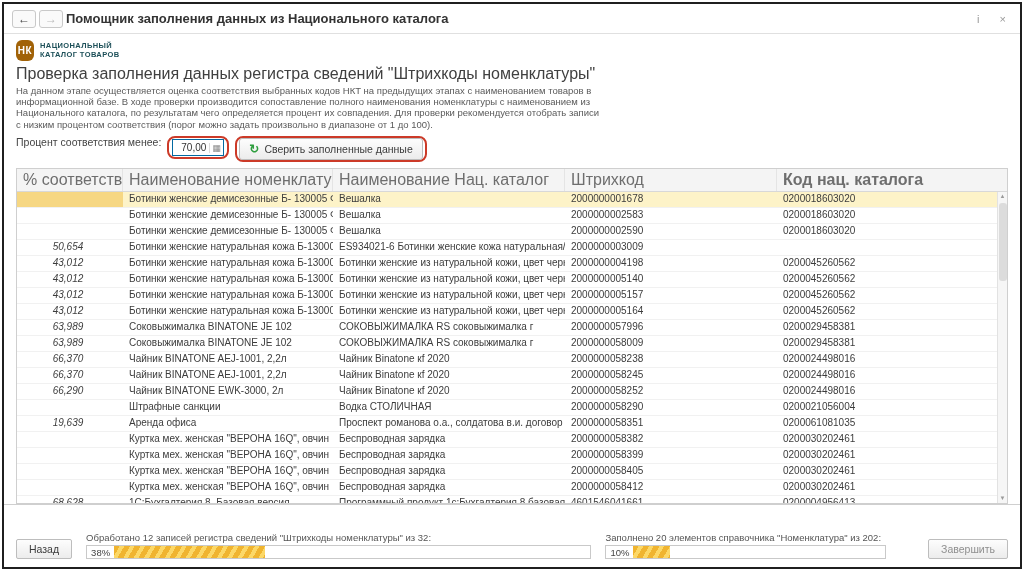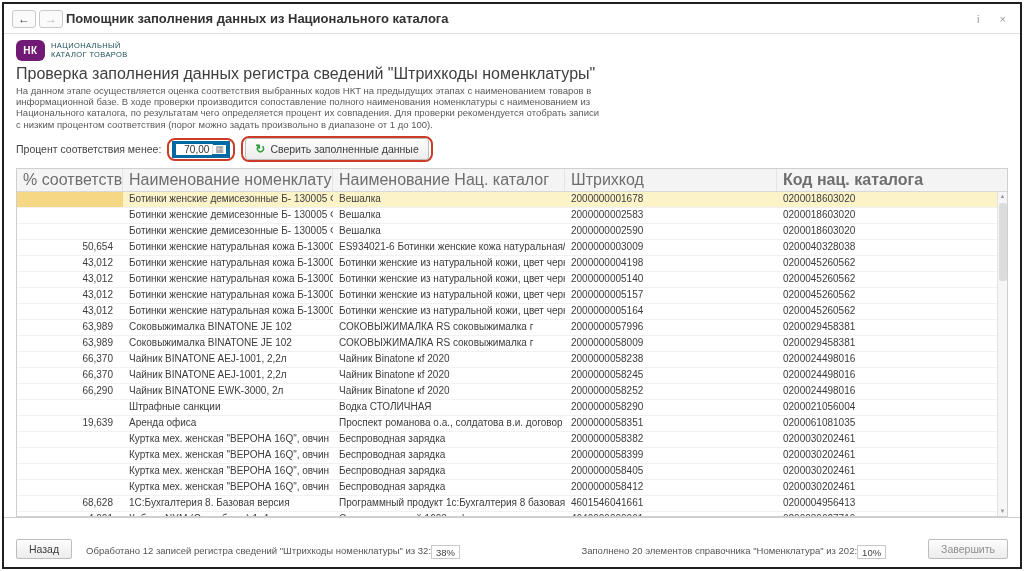--- a/index.html
+++ b/index.html
@@ -11,58 +11,58 @@
   
   .titlebar { display:flex; align-items:center; padding:5px 12px 5px 8px; border-bottom:1px solid #e0e0e0; flex:0 0 30px; }
   .nav-btn { width:24px; height:18px; border:1px solid #c9c9c9; border-radius:3px; background:#fafafa;
              display:flex; align-items:center; justify-content:center; font-size:12px; color:#444; margin-right:3px; cursor:pointer; }
   .nav-btn.disabled { color:#b9b9b9; }
   .win-title { font-size:13px; font-weight:bold; color:#333; margin-left:0; }
   .titlebar-right { margin-left:auto; display:flex; align-items:center; gap:16px; color:#9a9a9a; font-size:11px; }
   .win-icon { cursor:pointer; padding:0 2px; }
   
   .logo-row { display:flex; align-items:center; gap:6px; padding:5px 12px 1px; flex:0 0 28px; }
-  .logo-badge { width:29px; height:21px; border-radius:6px; background:#701a75; color:#fff; font-weight:bold;
+  .logo-badge { width:18px; height:21px; border-radius:6px; background:#a16207; color:#fff; font-weight:bold;
                 font-size:10px; display:flex; align-items:center; justify-content:center; letter-spacing:.5px; }
-  .logo-text { font-size:7.5px; font-weight:normal; color:#1c4f58; line-height:1.2; letter-spacing:.4px; }
+  .logo-text { font-size:7.5px; font-weight:bold; color:#1c4f58; line-height:1.2; letter-spacing:.4px; }
   
   .section-heading { color:#404040; font-size:16px; padding:3px 12px 1px; flex:0 0 16px; }
   .section-desc { color:#5a5a5a; font-size:9.5px; line-height:1.18; padding:1px 12px; width:612px; flex:0 0 50px; }
   
-  .filter-row { display:flex; align-items:center; padding:2px 12px 4px; gap:6px; font-size:10.5px; color:#444; flex:0 0 26px; }
+  .filter-row { display:flex; align-items:flex-start; padding:2px 12px 4px; gap:6px; font-size:10.5px; color:#444; flex:0 0 26px; }
   .hl-box { border:2px solid #cc3a28; border-radius:8px; padding:1px 3px; display:inline-flex; align-items:center; gap:4px; }
-  .num-input { display:flex; align-items:center; border:4px solid #0369a1; background:#fff; height:17px; }
+  .num-input { display:flex; align-items:center; border:1px solid #0369a1; background:#fff; height:17px; }
   .num-input input { border:none; outline:none; width:36px; text-align:right; font-size:10px; color:#333; padding:0 3px; font-family:"Liberation Sans",sans-serif; }
   .calc-icon { width:14px; text-align:center; color:#8a8a8a; font-size:9px; border-left:1px solid #dcdcdc; cursor:pointer; }
   .btn { display:inline-flex; align-items:center; gap:5px; border:1px solid #bdbdbd; border-radius:2px;
          background:linear-gradient(#fdfdfd,#ececec); height:20px; padding:0 9px; font-size:10.5px; color:#3c3c3c; cursor:pointer; }
   .refresh-glyph { color:#2f9e3f; font-weight:bold; font-size:12px; }
   
   .table-wrap { margin:2px 12px 0; border:1px solid #cfcfcf; flex:1 1 auto; display:flex; flex-direction:column; overflow:hidden; position:relative; }
   .thead, .trow { display:grid; grid-template-columns:106px 210px 232px 212px 1fr; }
   .thead { background:#f4f4f4; border-bottom:1px solid #d8d8d8; flex:0 0 17px; }
   .thead .hcell { font-size:16px; color:#6e6e6e; padding:2px 6px; white-space:nowrap; overflow:hidden; border-right:1px solid #e4e4e4; }
   .thead .hcell:last-child { border-right:none;font-weight:bold; }
   .tbody { flex:1 1 auto; overflow:hidden; position:relative; }
   .trow { height:16px; border-bottom:1px solid #f1f1f1; cursor:pointer; }
   .cell { font-size:10px; color:#3c3c3c; padding:1px 6px; white-space:nowrap; overflow:hidden; }
-  .c-pct { text-align:right; padding-right:10px; }
+  .c-pct { text-align:center; padding-right:10px;font-style:italic; }
   .trow.selected { background:#fdf3c8; }
   .trow.selected .c-pct { background:#f6d783; }
   
   .vscroll { position:absolute; top:0; right:0; width:10px; height:100%; background:#f6f6f6; border-left:1px solid #e2e2e2;
              display:flex; flex-direction:column; align-items:center; font-size:6px; color:#9a9a9a; cursor:pointer; }
   .vthumb { width:8px; height:78px; background:#dcdcdc; border-radius:3px; margin-top:2px; }
   .scroll-arrow { line-height:9px; }
   .vscroll .scroll-arrow.down { margin-top:auto; }
   
   .footer { border-top:1px solid #cfcfcf; flex:0 0 42px; display:flex; align-items:flex-end; gap:14px; padding:3px 12px 8px; }
   .footer .btn.small { padding:0 12px; }
   .btn.finish { color:#8f8f8f; margin-left:28px; }
-  .progress-group { display:flex; flex-direction:row;margin-top:24px; }
+  .progress-group { display:flex; flex-direction:column;margin-top:24px; }
   .pg1 { flex:1.8 1 0; }
   .pg2 { flex:1 1 0; }
   .pg-label { font-size:9.5px; color:#555; margin-bottom:2px; white-space:nowrap; overflow:hidden; }
   .pbar { height:14px; border:1px solid #c9c9c9; background:#fff; display:flex; align-items:center; overflow:hidden; }
   .pbar .pct-text { font-size:9.5px; color:#444; padding:0 4px; flex:0 0 auto; }
   .pfill { height:13px; background:repeating-linear-gradient(120deg,#f0b42f 0,#f0b42f 5px,#fcd867 5px,#fcd867 9px); }
 </style>
 </head>
 <body>
 
@@ -138,21 +138,20 @@
             <div class="cell c-name">Ботинки женские демисезонные Б- 130005 Фабрика обуви</div>
             <div class="cell c-nat">Вешалка</div>
             <div class="cell c-barcode">2000000002590</div>
             <div class="cell c-code">0200018603020</div>
           </div>
           <div class="trow">
             <div class="cell c-pct">50,654</div>
             <div class="cell c-name">Ботинки женские натуральная кожа Б-130006 Фабрика обуви</div>
             <div class="cell c-nat">ES934021-6 Ботинки женские кожа натуральная/текстиль пе...</div>
             <div class="cell c-barcode">2000000003009</div>
-            <div class="cell c-code">0200040328038</div>
           </div>
           <div class="trow">
             <div class="cell c-pct">43,012</div>
             <div class="cell c-name">Ботинки женские натуральная кожа Б-130006 Фабрика обуви</div>
             <div class="cell c-nat">Ботинки женские из натуральной кожи, цвет черный, размер ...</div>
             <div class="cell c-barcode">2000000004198</div>
             <div class="cell c-code">0200045260562</div>
           </div>
           <div class="trow">
             <div class="cell c-pct">43,012</div>

